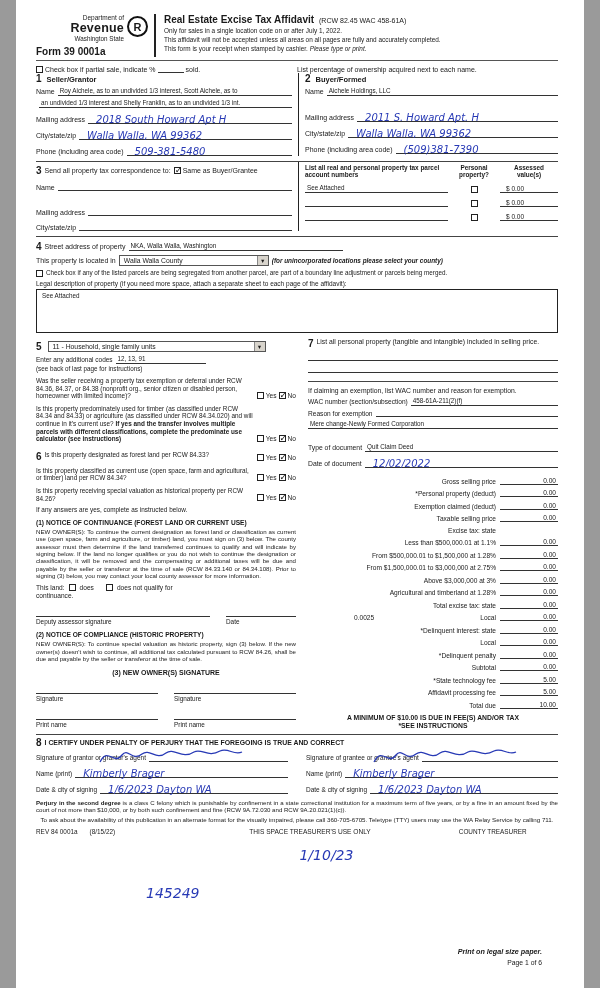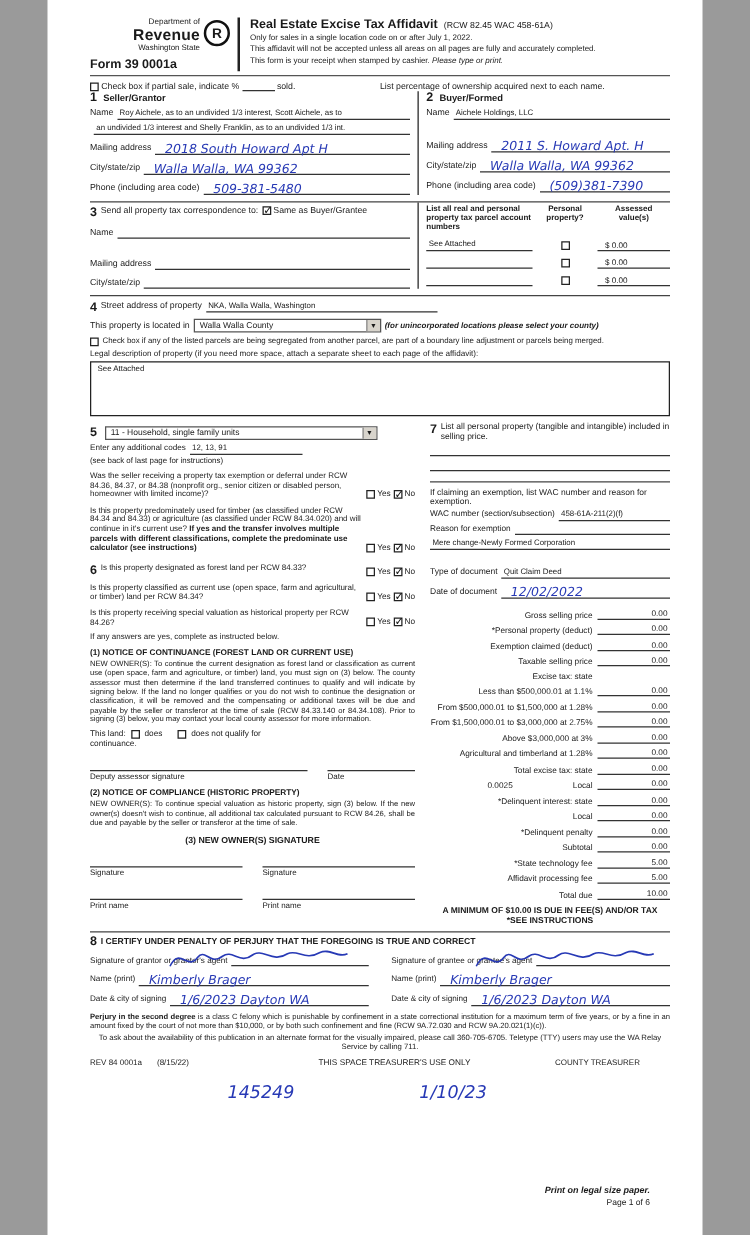--- a/index.html
+++ b/index.html
@@ -1,17 +1,17 @@
 <!DOCTYPE html>
 <html><head>
 <meta charset="utf-8">
 <style>
   *{margin:0;padding:0;box-sizing:border-box;}
   html,body{background:#9a9a9a;}
-  .page{width:524px;height:988px;margin:0 auto;padding:14px 26px 6px 34px;background:#fff;
+  .page{width:568px;height:988px;margin:0 auto;padding:14px 26px 6px 20px;background:#fff;
         font-family:"Liberation Sans",sans-serif;font-size:7px;color:#1a1a1a;position:relative;overflow:hidden;}
   .b{font-weight:bold;}
   .it{font-style:italic;}
   .center{text-align:center;}
 
   
   .hdr{display:flex;padding-bottom:3px;border-bottom:1px solid #555;}
   .hdr-left{width:120px;border-right:2px solid #222;padding-right:6px;flex:none;}
   .agency{display:flex;justify-content:flex-end;gap:3px;}
   .agency-text{text-align:right;}
@@ -42,21 +42,21 @@
   .partial-row{display:flex;margin-top:4px;align-items:flex-end;}
   .partial-row .half{width:50%;display:flex;align-items:flex-end;gap:2px;}
 
   .cols{display:flex;}
   .col-l{width:262px;padding-right:6px;flex:none;}
   .col-r{flex:1;border-left:1px solid #222;padding-left:6px;}
   .hrule{border-top:1px solid #444;margin-top:5px;}
 
   .sec-num{font-weight:bold;font-size:10px;margin-right:3px;}
   .sec-title{font-weight:bold;font-size:7.5px;}
-  .frow{display:flex;align-items:flex-start;margin-top:7px;}
+  .frow{display:flex;align-items:center;margin-top:7px;}
   .frow.tight{margin-top:3px;}
   .lbl{white-space:nowrap;}
   .fill{flex:1;border-bottom:1px solid #333;margin-left:3px;min-height:8px;position:relative;white-space:nowrap;}
   .fill.fixed90{flex:none;width:90px;}
   .spacer10{height:10px;}
 
   
   .pt-head{display:flex;font-weight:bold;font-size:6.4px;line-height:7.2px;margin-top:2px;}
   .pt-c1{flex:1;}
   .pt-c2{width:52px;text-align:center;flex:none;}
@@ -101,21 +101,21 @@
   .sig-svg{position:absolute;pointer-events:none;}
 
   .perjury{font-size:6.1px;line-height:7.2px;text-align:justify;margin-top:5px;}
   .alt{font-size:6.2px;text-align:center;margin-top:3px;line-height:7.2px;}
   .footer-row{display:flex;margin-top:5px;font-size:6.4px;align-items:flex-start;}
   .fr-l{width:30%;display:flex;gap:12px;}
   .fr-c{flex:1;text-align:center;font-size:6.6px;}
   .fr-r{width:25%;text-align:center;}
   .stamps{margin-top:12px;display:flex;align-items:flex-start;}
   .stamp{font-family:"DejaVu Sans",sans-serif;font-style:italic;color:#2739b5;font-size:14px;}
-  .stamp1{margin-left:110px;}
+  .stamp1{margin-left:110px;margin-top:38px;}
   .stamp2{margin-left:100px;}
   .bottom-right{position:absolute;right:42px;bottom:22px;text-align:right;}
   .print-note{font-weight:bold;font-style:italic;font-size:7.2px;}
   .page-note{font-size:6.8px;margin-top:3px;}
 </style>
 </head>
 <body>
 
 <div class="page">
 

